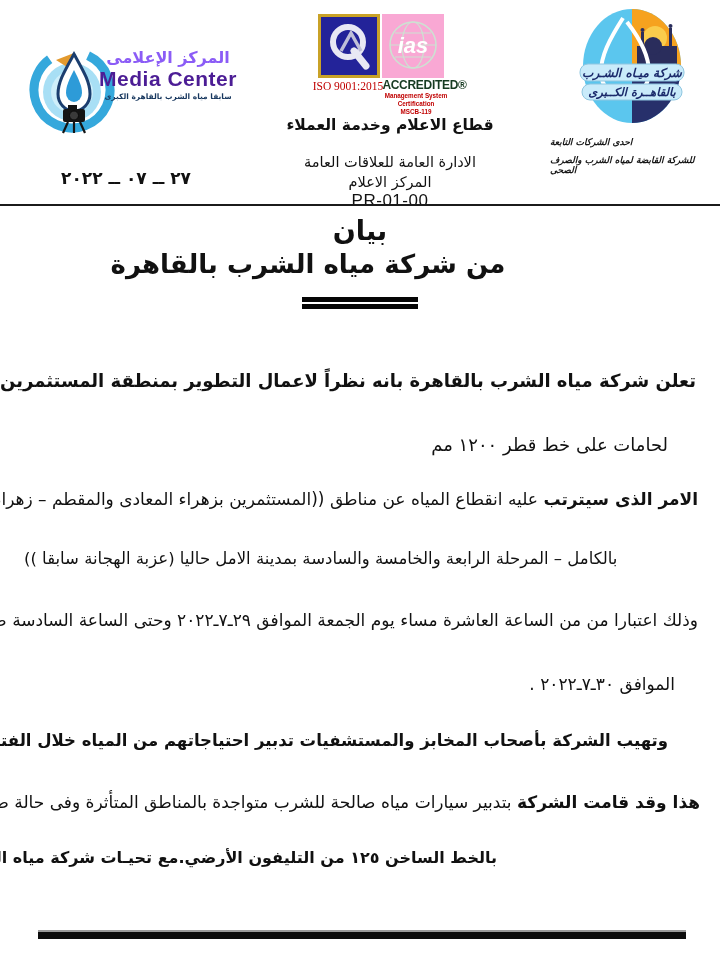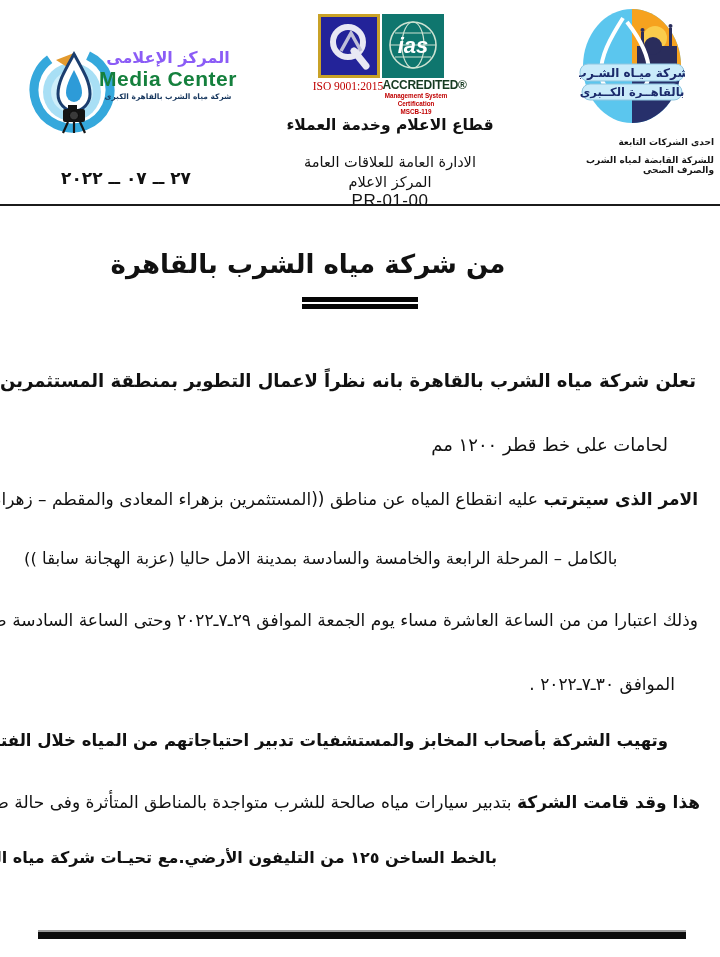--- a/index.html
+++ b/index.html
@@ -6,40 +6,40 @@
   .page{
     position:relative;width:720px;height:957px;margin:0 auto;
     background:#ffffff;overflow:hidden;
     font-family:"DejaVu Sans",sans-serif;color:#111;
   }
   
   .mc-logo{position:absolute;left:28px;top:36px;width:215px;height:104px;direction:ltr;}
   .mc-emblem{position:absolute;left:0;top:4px;}
   .mc-text{position:absolute;left:62px;top:14px;width:156px;text-align:center;}
   .mc-ar{color:#8b5cf6;font-size:16px;font-weight:bold;line-height:1.05;direction:rtl;}
-  .mc-en{color:#15803d;font-size:21px;font-weight:bold;font-family:"Liberation Sans",sans-serif;letter-spacing:.5px;}
+  .mc-en{color:#4c1d95;font-size:21px;font-weight:bold;font-family:"Liberation Sans",sans-serif;letter-spacing:.5px;}
   .mc-sub{color:#17375E;font-size:7.5px;font-weight:bold;direction:rtl;margin-top:1px;}
   
   .doc-date{position:absolute;left:46px;top:168px;width:160px;font-size:17px;font-weight:bold;direction:rtl;text-align:center;letter-spacing:1px;}
   
   .iso-badge{position:absolute;left:318px;top:14px;width:140px;direction:ltr;}
   .sq{position:absolute;top:0;width:62px;height:64px;box-sizing:border-box;}
   .sq-blue{left:0;background:#232399;border:3px solid #C9A227;}
-  .sq-green{left:64px;background:#0f766e;}
+  .sq-green{left:64px;background:#f9a8d4;}
   .iso-label{position:absolute;left:-16px;top:66px;width:92px;text-align:center;color:#C00000;font-weight:normal;font-size:11.5px;font-family:"Liberation Serif",serif;}
   .acc-label{position:absolute;left:60px;top:64px;width:93px;text-align:center;color:#173B22;font-weight:bold;font-size:12px;font-family:"Liberation Sans",sans-serif;letter-spacing:-.3px;}
   .acc-sub{position:absolute;left:66px;top:78px;width:64px;text-align:center;color:#C00000;font-weight:bold;font-size:6.3px;line-height:1.25;font-family:"Liberation Sans",sans-serif;}
   
   .dept{position:absolute;left:275px;top:116px;width:230px;text-align:center;direction:rtl;}
   .dept-l1{font-size:15.5px;font-weight:bold;}
   .dept-l2{font-size:14.5px;margin-top:20px;}
   .dept-l3{font-size:14.5px;margin-top:4px;}
   .doc-code{font-family:"Liberation Sans",sans-serif;font-size:17px;direction:ltr;margin-top:1px;letter-spacing:.5px;}
   
-  .co-logo{position:absolute;left:550px;top:6px;width:164px;text-align:right;direction:rtl;}
+  .co-logo{position:absolute;left:550px;top:6px;width:164px;text-align:left;direction:rtl;font-style:italic;}
   .co-emblem{display:block;margin:0 auto;}
   .co-sub1{font-size:9px;font-weight:bold;margin-top:9px;color:#161616;}
   .co-sub2{font-size:9px;font-weight:bold;margin-top:8px;color:#161616;}
   
   .rule-top{position:absolute;left:0;top:204px;width:720px;height:2px;background:#1b1b1b;}
   .rule-bottom{position:absolute;left:38px;top:930px;width:648px;height:7px;background:#0c0c0c;border-top:2px solid #9a9a9a;}
   
   .title-1{position:absolute;left:0;top:215px;width:720px;text-align:center;font-size:27px;font-weight:bold;direction:rtl;}
   .title-2{position:absolute;left:0;top:249px;width:616px;text-align:center;font-size:26px;font-weight:bold;direction:rtl;}
   .title-bars{position:absolute;left:302px;top:297px;width:116px;}
@@ -74,21 +74,21 @@
       <g>
         <rect x="35" y="69" width="22" height="13" rx="2" fill="#141414"></rect>
         <circle cx="46" cy="75.5" r="4.5" fill="#3a3a3a" stroke="#0a0a0a"></circle>
         <rect x="40" y="65" width="9" height="5" fill="#141414"></rect>
         <path d="M40 82 L35 93 M52 82 L57 93 M46 82 L46 93" stroke="#141414" stroke-width="2.2"></path>
       </g>
     </svg>
     <div class="mc-text">
       <div class="mc-ar">المركز الإعلامى</div>
       <div class="mc-en">Media Center</div>
-      <div class="mc-sub">شركة مياه الشرب بالقاهرة الكبرى</div>
+      <div class="mc-sub">سابقا مياه الشرب بالقاهرة الكبرى</div>
     </div>
   </div>
 
   <div class="doc-date">٢٧ ــ ٠٧ ــ ٢٠٢٢</div>
 
   <div class="iso-badge">
     <div class="sq sq-blue">
       <svg width="56" height="58" viewBox="0 0 56 58">
         <circle cx="27" cy="25" r="15" fill="none" stroke="#E8E8F4" stroke-width="6"></circle>
         <path d="M33 34 L45 49" stroke="#E8E8F4" stroke-width="7" stroke-linecap="round"></path>
@@ -142,20 +142,21 @@
         <rect x="3" y="78" width="100" height="16" rx="8" fill="#C9EBFA" stroke="#8FC6E0"></rect>
         <text x="53" y="90" text-anchor="middle" font-size="11.5" font-weight="bold" fill="#1B2A6B" font-family="DejaVu Sans, sans-serif">بالقاهــرة الكــبرى</text>
       </g>
     </svg>
     <div class="co-sub1">احدى الشركات التابعة</div>
     <div class="co-sub2">للشركة القابضة لمياه الشرب والصرف الصحى</div>
   </div>
 
   <div class="rule-top"></div>
 
+  <div class="title-1">بيان</div>
   <div class="title-2">من شركة مياه الشرب بالقاهرة</div>
   <div class="title-bars">
     <div class="b"></div>
     <div class="b"></div>
   </div>
 
   <div class="l p1l1">تعلن شركة مياه الشرب بالقاهرة بانه نظراً لاعمال التطوير بمنطقة المستثمرين بزهراء المعادى وعمل</div>
   <div class="l p1l2">لحامات على خط قطر ١٢٠٠ مم</div>
 
   <div class="l p2l1"><span class="bold">الامر الذى سيترتب</span><span> عليه انقطاع المياه عن مناطق ((المستثمرين بزهراء المعادى والمقطم – زهراء مدينة نصر</span></div>

